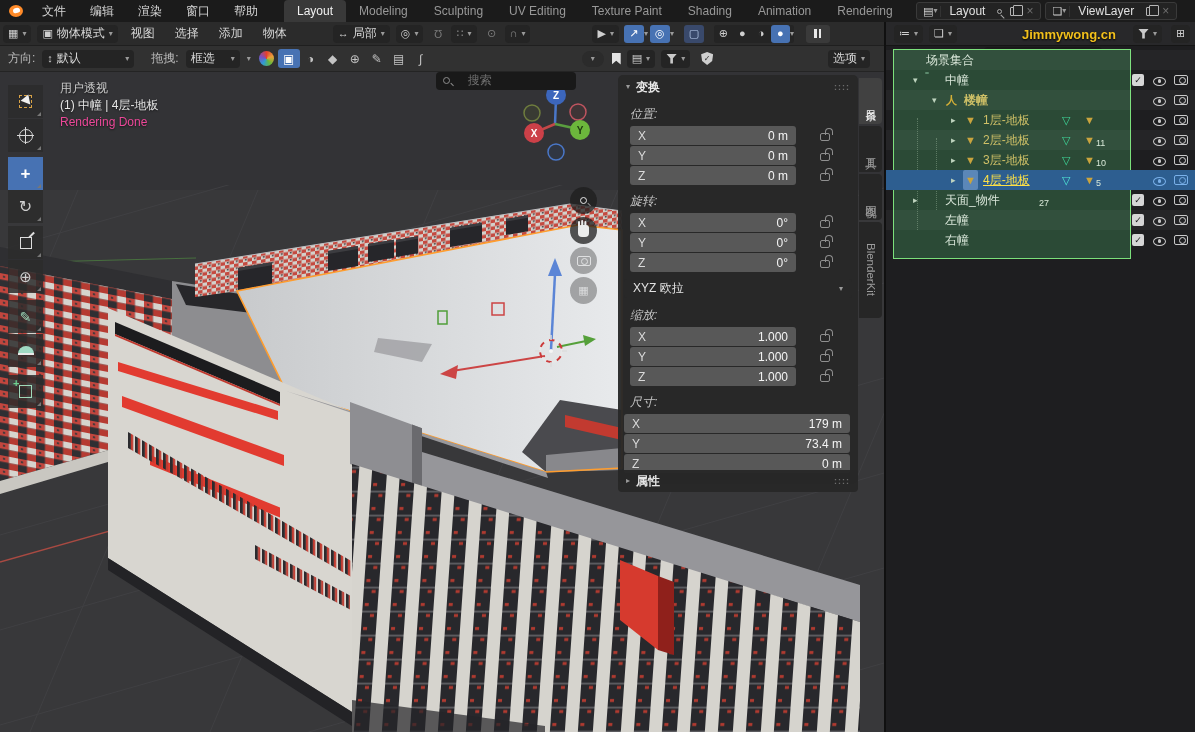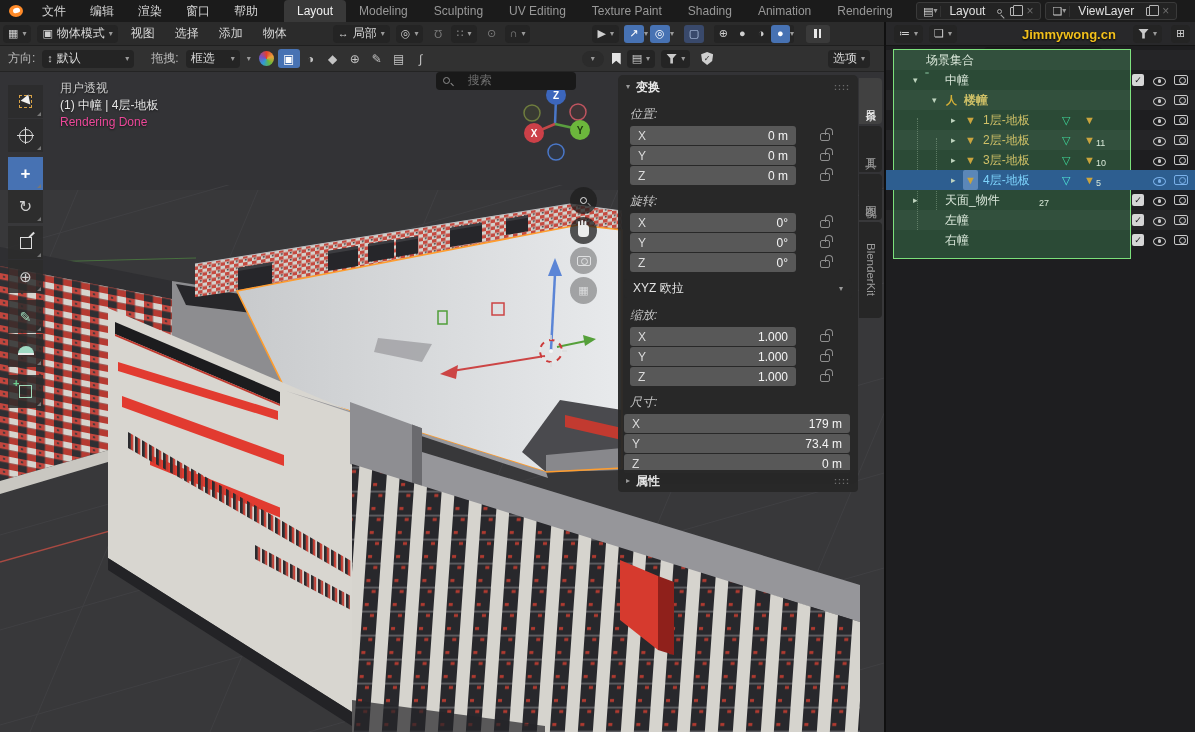--- a/index.html
+++ b/index.html
@@ -117,21 +117,21 @@
   #green-rect { position:absolute; left:7px; top:27px; width:238px; height:210px; background:#2b4a36; border:1.5px solid #7be07b; z-index:0; }
   #ol-rows { position:absolute; left:0; top:28px; width:100%; z-index:1; }
   .orow { position:relative; height:20px; width:100%; }
   .orow.zebra { background:rgba(255,255,255,.035); }
   .orow.sel { background:#2d5e90; }
   .orow > * { position:absolute; top:0; }
   .o-arrow { color:#bfd4bf; font-size:9px; line-height:20px; }
   .o-label { line-height:20px; white-space:nowrap; }
   .o-label.coll { color:#d9e6d9; }
   .o-label.obj { color:#cfc067; }
-  .orow.sel .o-label.obj { color:#7dd3fc; }
+  .orow.sel .o-label.obj { color:#fde047;text-decoration:underline; }
   .colbox { width:13px; height:10px; background:#dcdcdc; border-radius:1.5px; margin-top:5px; position:relative; }
   .colbox::before { content:''; position:absolute; top:2px; left:2px; right:2px; height:2.2px; background:#2b2b2b; }
   .colwrap-active { background:#5c8a6d; border-radius:2px; padding:1px 2px; margin-top:2px; }
   .colwrap-active .colbox { margin-top:1px; }
   .empty-ic { color:#d4af37; font-weight:bold; font-size:11px; line-height:20px; }
   .tri-y { color:#c9a43e; font-size:11px; line-height:20px; }
   .tri-g { color:#3ed598; font-size:11px; line-height:20px; }
   .orow.sel .tri-g { color:#4fe8d8; }
   .sub { font-size:9px; color:#d8e8d8; line-height:26px; }
   .o-check { width:12px; height:12px; margin-top:4px; background:#d6d6d6; border-radius:2px; color:#1b1b1b; font-size:9px; font-weight:bold; text-align:center; line-height:12px; }

